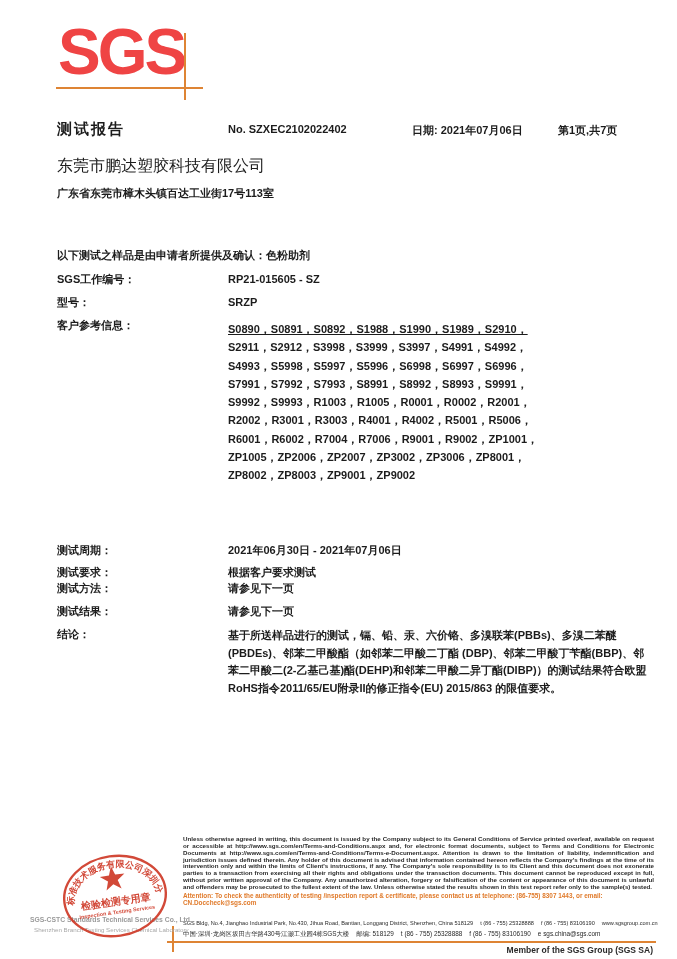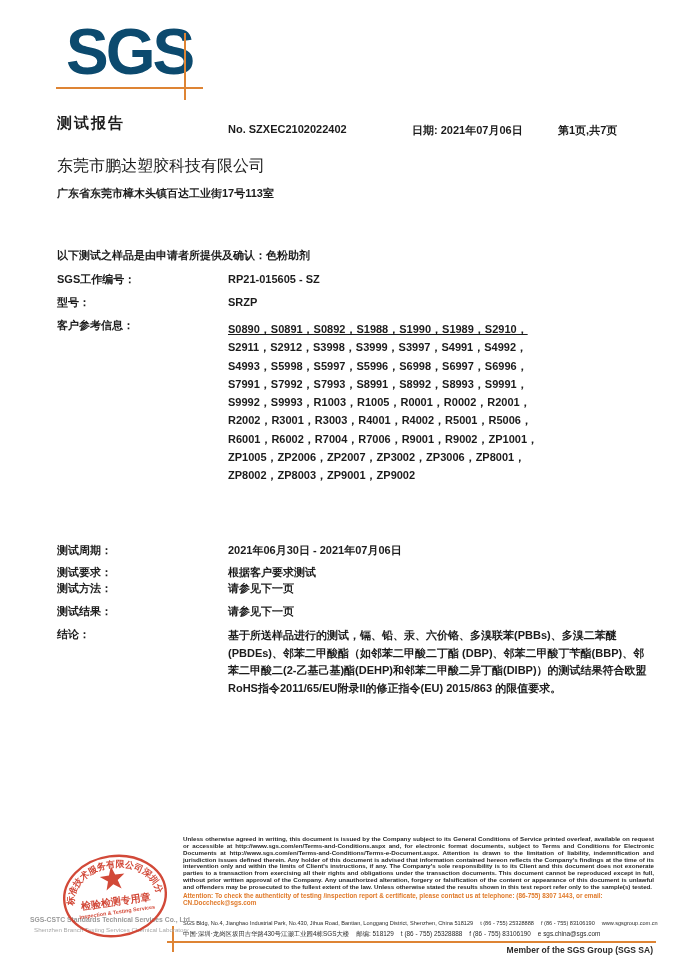--- a/index.html
+++ b/index.html
@@ -7,27 +7,27 @@
   body { font-family:"Liberation Sans","DejaVu Sans",sans-serif; }
   .page {
     position:relative; width:677px; height:959px; margin:0 auto;
     background:#ffffff; color:#1c1c1c; overflow:hidden;
   }
   
   .logo-wrap { position:absolute; left:56px; top:26px; width:160px; height:80px; }
   .logo-text {
     position:absolute; left:2px; top:-6px;
     font-size:64px; font-weight:bold; letter-spacing:-3px;
-    color:#0c4a6e; line-height:1.0;margin-left:8px;
+    color:#ef4444; line-height:1.0;
   }
   .logo-hline { position:absolute; left:0; top:61px; width:147px; height:2px; background:#de8434; }
   .logo-vline { position:absolute; left:128px; top:7px; width:2px; height:67px; background:#de8434; }
   
   .hdr { position:absolute; white-space:nowrap; }
-  .hdr-title { left:57px; top:114px; font-size:15px; font-weight:bold; letter-spacing:2px; }
+  .hdr-title { left:57px; top:120px; font-size:15px; font-weight:bold; letter-spacing:2px; }
   .hdr-no    { left:228px; top:123px; font-size:11px; font-weight:600; }
   .hdr-date  { left:412px; top:123px; font-size:11px; font-weight:600; }
   .hdr-page  { left:558px; top:123px; font-size:11px; font-weight:600; }
   
   .company { position:absolute; left:57px; top:156px; font-size:16px; font-weight:400; }
   .addr    { position:absolute; left:57px; top:186px; font-size:11px; font-weight:600; }
   
   .statement { position:absolute; left:57px; top:248px; font-size:11px; font-weight:600; }
   
   .frow { position:absolute; left:57px; display:flex; font-size:11px; line-height:14px; }

